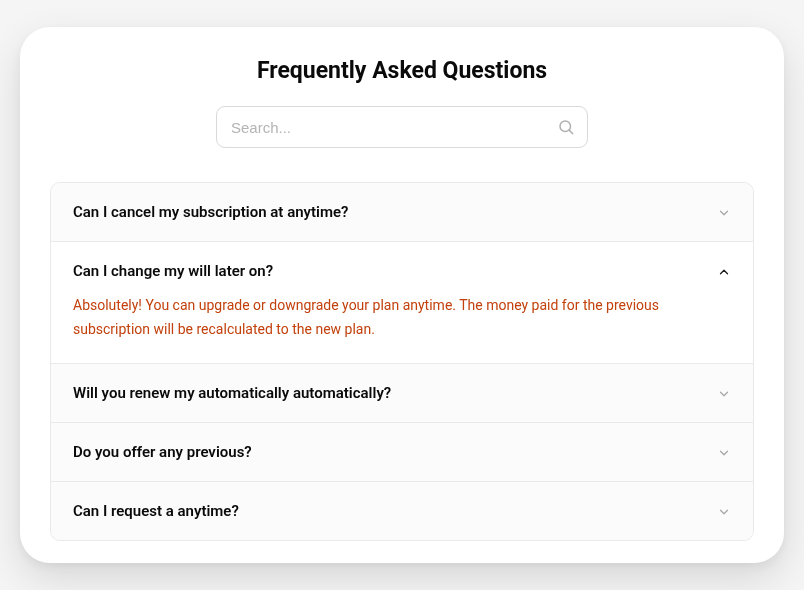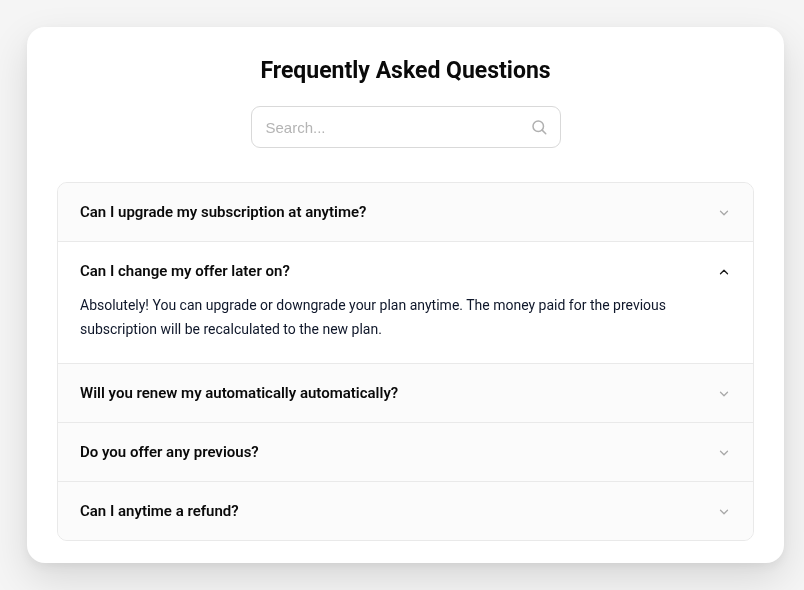--- a/index.html
+++ b/index.html
@@ -11,41 +11,40 @@
       font-family: -apple-system, BlinkMacSystemFont, "Segoe UI", Roboto, Helvetica, Arial, sans-serif;
       background: #f5f5f5;
       display: flex;
       justify-content: center;
       align-items: center;
       min-height: 100vh;
       padding: 20px;
     }
     .card {
       background: #ffffff;
-      border-radius: 18px;
+      border-radius: 30px;
       width: 764px;
       padding: 30px 30px 22px 30px;
       box-shadow: 0 16px 40px rgba(0,0,0,0.12), 0 4px 10px rgba(0,0,0,0.05);
-      margin-left: 7px;
     }
     .title {
       font-size: 23px;
       font-weight: 700;
       text-align: center;
       color: #0a0a0a;
       margin-bottom: 22px;
     }
     .search-wrap {
       display: flex;
       justify-content: center;
       margin-bottom: 34px;
     }
     .search-box {
       position: relative;
-      width: 310px;
+      width: 372px;
     }
     .search-input {
       width: 100%;
       height: 42px;
       border: 1px solid #d9d9d9;
       border-radius: 9px;
       padding: 0 42px 0 14px;
       font-size: 15px;
       color: #333;
       background: #ffffff;
@@ -110,21 +109,21 @@
       height: 14px;
       stroke: #a8a8a8;
     }
     .accordion-item.expanded .chevron svg {
       stroke: #1a1a1a;
     }
     .accordion-body {
       display: none;
       padding: 0 22px 22px 22px;
       font-size: 14px;
-      color: #0f172a;
+      color: #c2410c;
       line-height: 1.65;
       background: #ffffff;
     }
     .accordion-item.expanded .accordion-body {
       display: block;
     }
   </style>
 </head>
 <body>
 
@@ -140,33 +139,33 @@
           <line x1="21" y1="21" x2="16.2" y2="16.2"></line>
         </svg>
       </span>
     </div>
   </div>
 
   <div class="accordion">
 
     <div class="accordion-item">
       <div class="accordion-header">
-        <span class="accordion-question">Can I upgrade my subscription at anytime?</span>
+        <span class="accordion-question">Can I cancel my subscription at anytime?</span>
         <span class="chevron">
           <svg viewBox="0 0 24 24" fill="none" stroke-width="2.2" stroke-linecap="round" stroke-linejoin="round">
               <polyline points="6 9 12 15 18 9"></polyline>
             </svg>
         </span>
       </div>
 
     </div>
 
     <div class="accordion-item expanded">
       <div class="accordion-header">
-        <span class="accordion-question">Can I change my offer later on?</span>
+        <span class="accordion-question">Can I change my will later on?</span>
         <span class="chevron">
           <svg viewBox="0 0 24 24" fill="none" stroke-width="2.2" stroke-linecap="round" stroke-linejoin="round">
               <polyline points="6 15 12 9 18 15"></polyline>
             </svg>
         </span>
       </div>
       <div class="accordion-body">Absolutely! You can upgrade or downgrade your plan anytime. The money paid for the previous subscription will be recalculated to the new plan.</div>
     </div>
 
     <div class="accordion-item">
@@ -188,21 +187,21 @@
           <svg viewBox="0 0 24 24" fill="none" stroke-width="2.2" stroke-linecap="round" stroke-linejoin="round">
               <polyline points="6 9 12 15 18 9"></polyline>
             </svg>
         </span>
       </div>
 
     </div>
 
     <div class="accordion-item">
       <div class="accordion-header">
-        <span class="accordion-question">Can I anytime a refund?</span>
+        <span class="accordion-question">Can I request a anytime?</span>
         <span class="chevron">
           <svg viewBox="0 0 24 24" fill="none" stroke-width="2.2" stroke-linecap="round" stroke-linejoin="round">
               <polyline points="6 9 12 15 18 9"></polyline>
             </svg>
         </span>
       </div>
 
     </div>
 
   </div>

